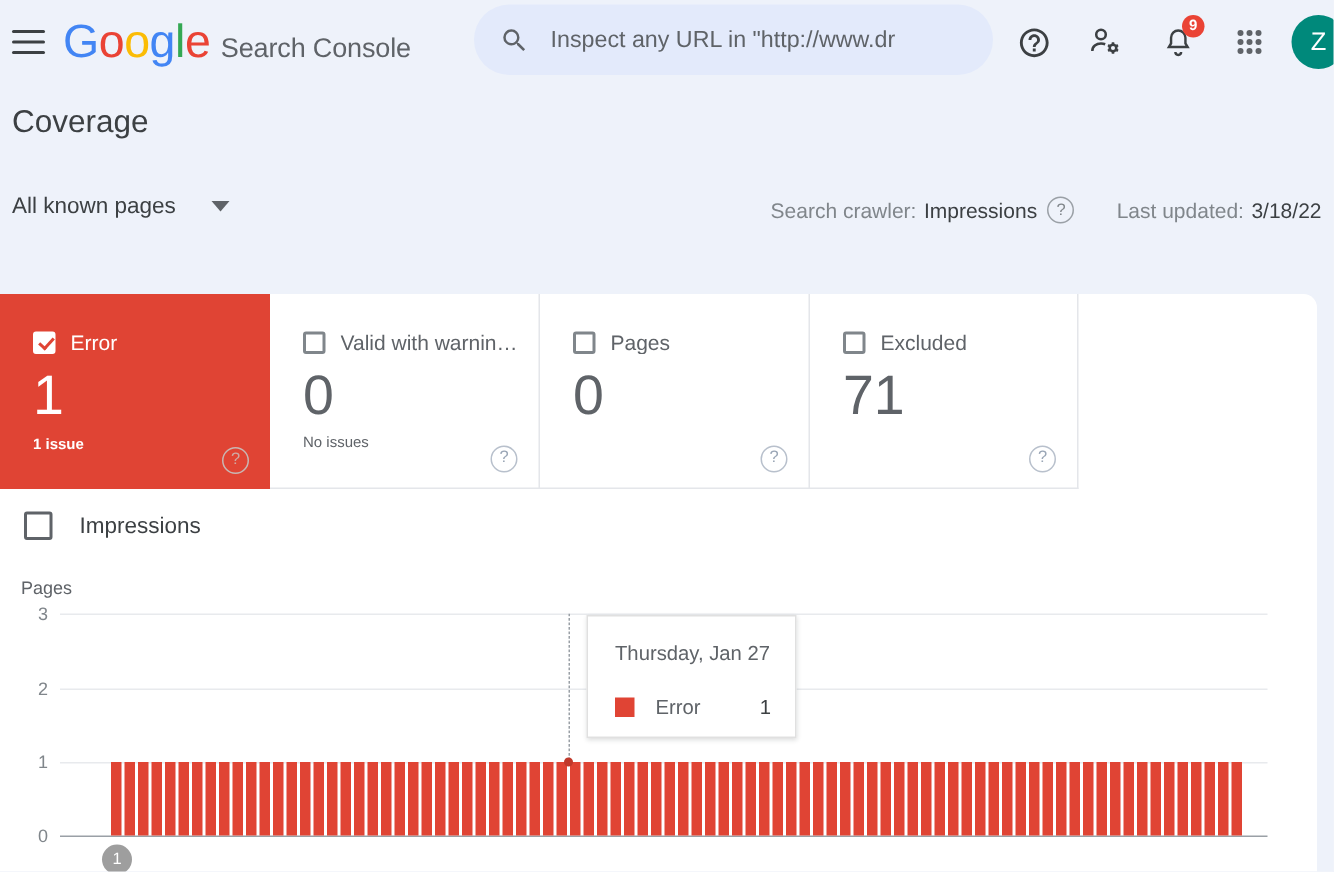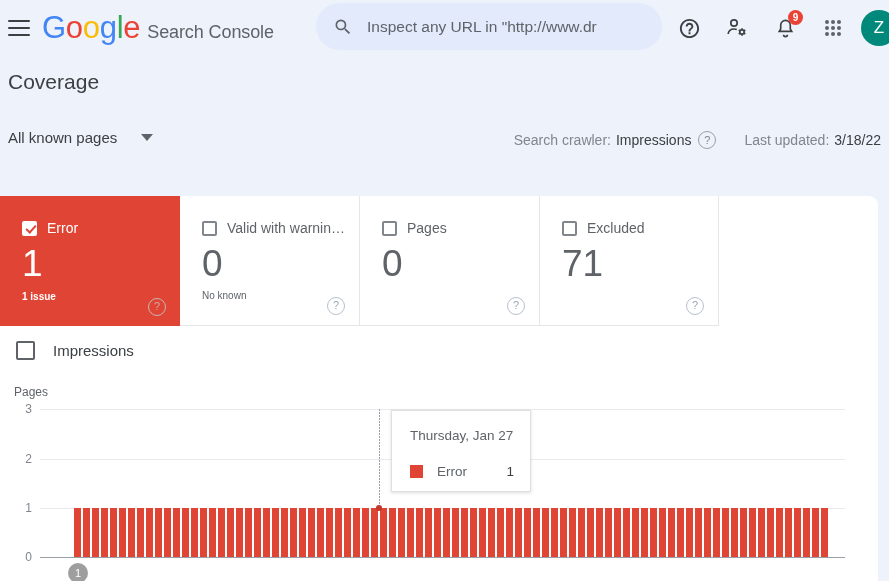--- a/index.html
+++ b/index.html
@@ -570,21 +570,21 @@
         <div class="card-sub">1 issue</div>
         <div class="card-help">?</div>
       </div>
 
       <div class="card c2">
         <div class="card-head">
           <span class="cbox"></span>
           <span class="card-label">Valid with warnin…</span>
         </div>
         <div class="card-value">0</div>
-        <div class="card-sub">No known</div>
+        <div class="card-sub">No issues</div>
         <div class="card-help">?</div>
       </div>
 
       <div class="card c3">
         <div class="card-head">
           <span class="cbox"></span>
           <span class="card-label">Pages</span>
         </div>
         <div class="card-value">0</div>
         <div class="card-sub"></div>

